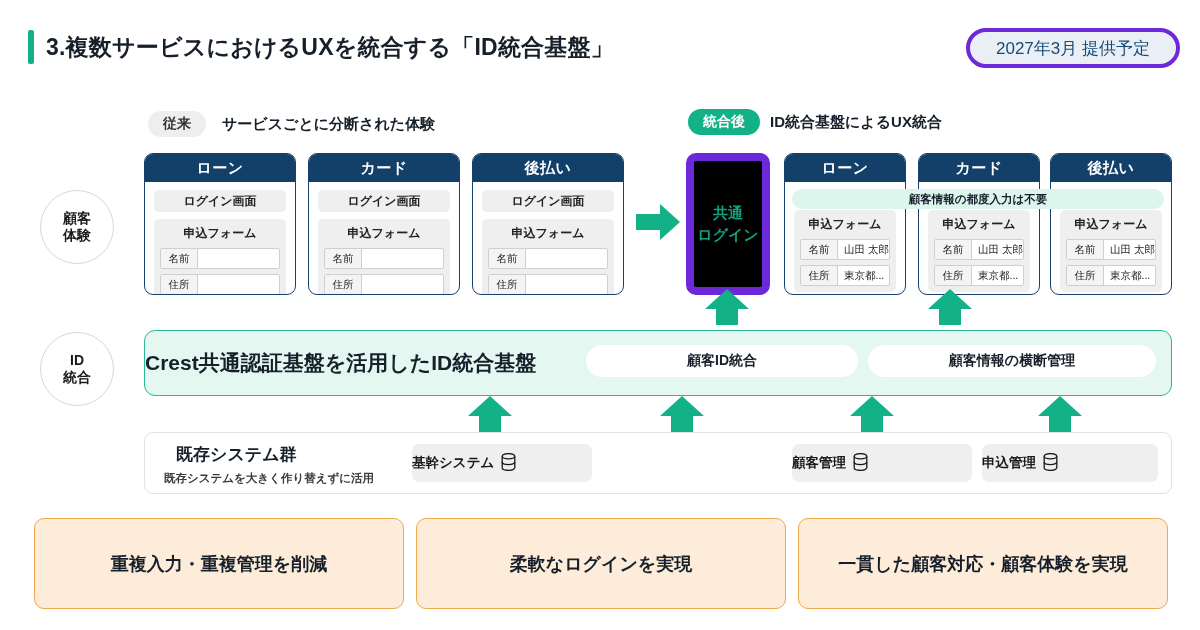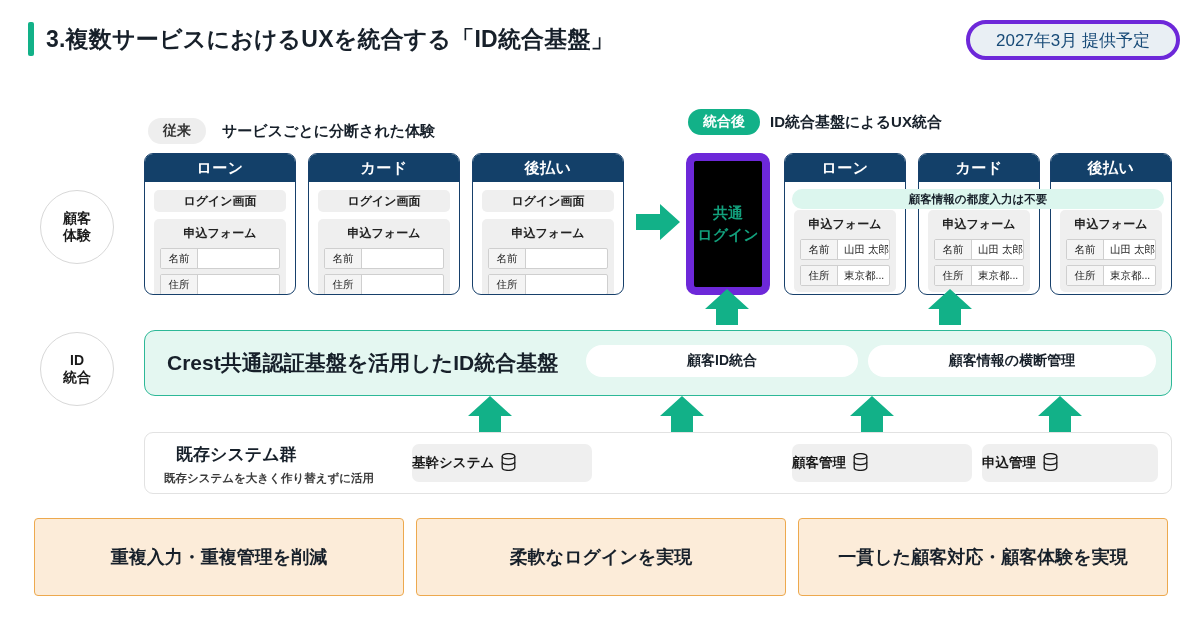--- a/index.html
+++ b/index.html
@@ -6,21 +6,21 @@
   body{
     width:1200px;height:630px;
     background:#ffffff;
     font-family:"Liberation Sans","DejaVu Sans",sans-serif;
     color:#1a1a1a;
     overflow:hidden;
   }
   .page{position:relative;width:1200px;height:630px;}
 
   
-  .header{position:absolute;left:0;top:0;width:1200px;height:86px;}
+  .header{position:absolute;left:0;top:8px;width:1200px;height:86px;}
   .title-bar{position:absolute;left:28px;top:22px;width:6px;height:34px;background:#12b188;border-radius:2px;}
   .title{position:absolute;left:46px;top:22px;font-size:23px;font-weight:bold;letter-spacing:.2px;color:#17202a;line-height:34px;white-space:nowrap;}
   .pill-date{position:absolute;right:20px;top:20px;height:40px;box-sizing:border-box;
     border:4px solid #6d28d9;border-radius:22px;background:#e9eff4;color:#174a77;
     font-size:17px;font-weight:normal;display:flex;align-items:center;padding:0 26px;white-space:nowrap;}
 
   
   .cap{position:absolute;display:flex;align-items:center;gap:10px;white-space:nowrap;}
   .cap .tag{display:inline-flex;align-items:center;justify-content:center;height:26px;padding:0 15px;border-radius:13px;font-size:14px;font-weight:bold;}
   .tag-gray{background:#eeeeee;color:#333333;}
@@ -55,48 +55,48 @@
   .nobanner{position:absolute;height:20px;border-radius:10px;background:#dcf6ee;color:#17202a;
     font-size:11.5px;font-weight:bold;display:flex;align-items:center;justify-content:center;z-index:5;}
 
   
   .arrow-right{position:absolute;width:44px;height:40px;}
   .arrow-up{position:absolute;width:44px;height:36px;}
 
   
   .idband{position:absolute;box-sizing:border-box;border:1.5px solid #2cb897;border-radius:11px;background:#e4f7f1;
     display:flex;align-items:center;}
-  .idband .bandtitle{font-size:21px;font-weight:bold;color:#17202a;margin-left:22px;white-space:nowrap;}
+  .idband .bandtitle{font-size:21px;font-weight:bold;color:#17202a;white-space:nowrap;}
   .capsule{position:absolute;height:32px;border-radius:18px;background:#ffffff;
     display:flex;align-items:center;justify-content:center;font-size:14px;font-weight:bold;color:#17202a;white-space:nowrap;}
 
   
   .sysband{position:absolute;box-sizing:border-box;border:1.5px solid #e2e2e2;border-radius:9px;background:#fff;}
   .sys-title{position:absolute;font-size:17px;font-weight:bold;color:#17202a;white-space:nowrap;}
   .sys-sub{position:absolute;font-size:11.5px;font-weight:bold;color:#3b3b3b;white-space:nowrap;}
   .sysbox{position:absolute;height:38px;border-radius:7px;background:#efefef;display:flex;align-items:center;
     justify-content:flex-start;gap:7px;font-size:13.5px;font-weight:bold;color:#1a1a1a;white-space:nowrap;}
 
   
-  .benefit{position:absolute;box-sizing:border-box;height:78px;border:1.5px solid #eda94e;border-radius:4px;
+  .benefit{position:absolute;box-sizing:border-box;height:91px;border:1.5px solid #eda94e;border-radius:10px;
     background:#fcecd9;display:flex;align-items:center;justify-content:center;
     font-size:18px;font-weight:bold;color:#17202a;white-space:nowrap;}
 </style>
 </head>
 <body>
 
 <div class="page">
 
   <div class="header">
     <div class="title-bar"></div>
     <div class="title">3.複数サービスにおけるUXを統合する「ID統合基盤」</div>
     <div class="pill-date">2027年3月 提供予定</div>
   </div>
 
-  <div class="cap" style="left:148px;top:118px;gap:16px;">
+  <div class="cap" style="left:148px;top:111px;gap:16px;">
     <span class="tag tag-gray">従来</span>
     <span class="txt">サービスごとに分断された体験</span>
   </div>
   <div class="cap" style="left:688px;top:109px;">
     <span class="tag tag-green">統合後</span>
     <span class="txt">ID統合基盤によるUX統合</span>
   </div>
 
   <div class="rowlabel" style="left:40px;top:190px;">
     <span>顧客</span>

